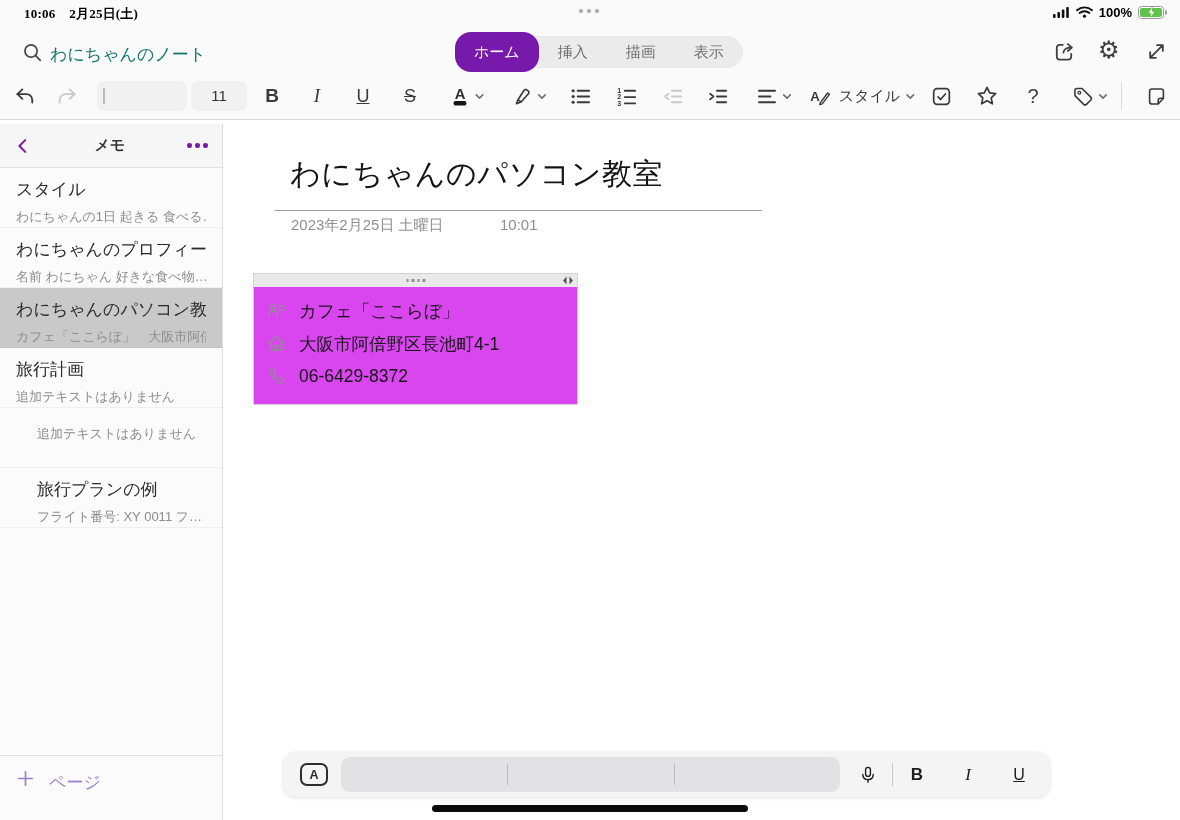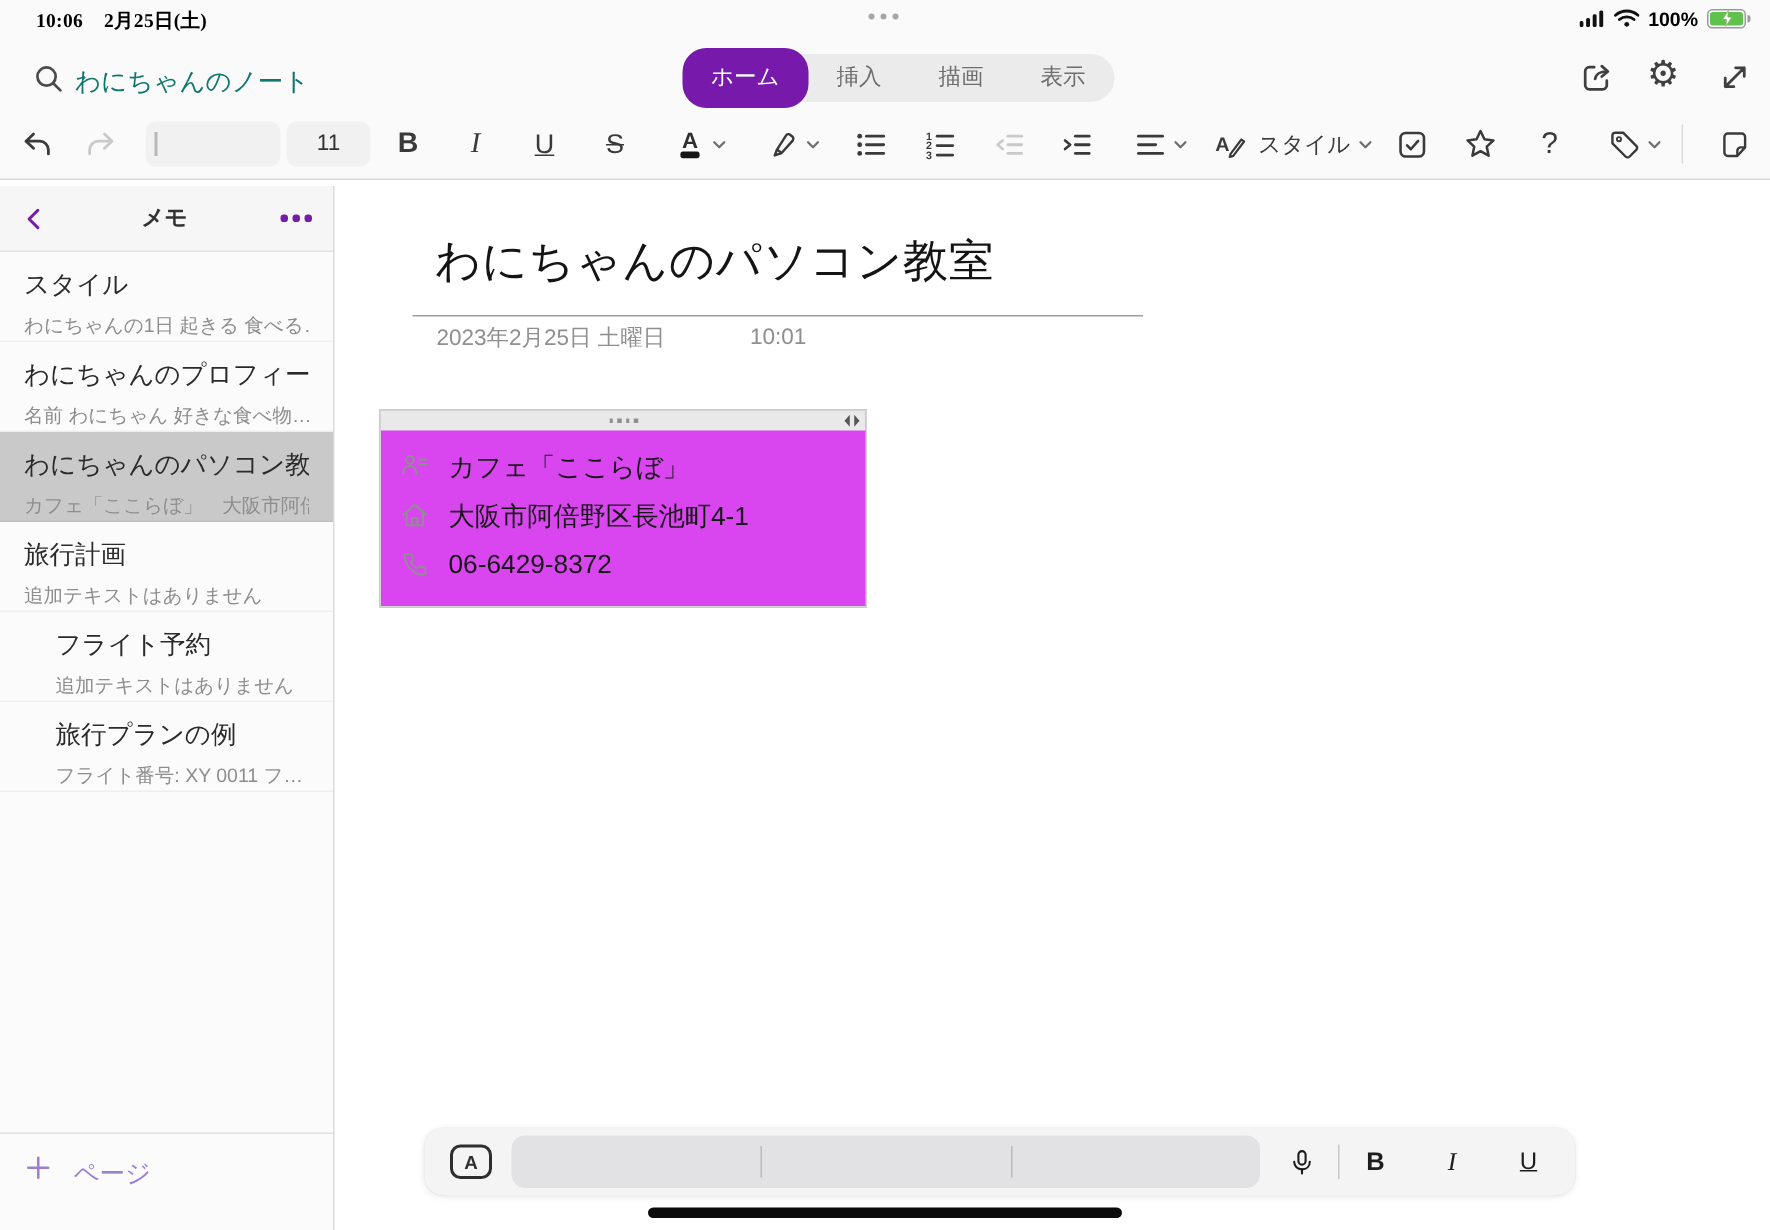--- a/index.html
+++ b/index.html
@@ -322,21 +322,20 @@
       </div>
       <div class="sd-item sel">
         <div class="sd-item-title">わにちゃんのパソコン教室</div>
         <div class="sd-item-sub">カフェ「ここらぼ」　大阪市阿倍…</div>
       </div>
       <div class="sd-item">
         <div class="sd-item-title">旅行計画</div>
         <div class="sd-item-sub">追加テキストはありません</div>
       </div>
       <div class="sd-item indent">
-        <div class="sd-item-title">フライト予約</div>
         <div class="sd-item-sub">追加テキストはありません</div>
       </div>
       <div class="sd-item indent">
         <div class="sd-item-title">旅行プランの例</div>
         <div class="sd-item-sub">フライト番号: XY 0011  フ…</div>
       </div>
     </div>
 
     <div class="sd-footer">
       <svg width="19" height="19" viewBox="0 0 20 20">

